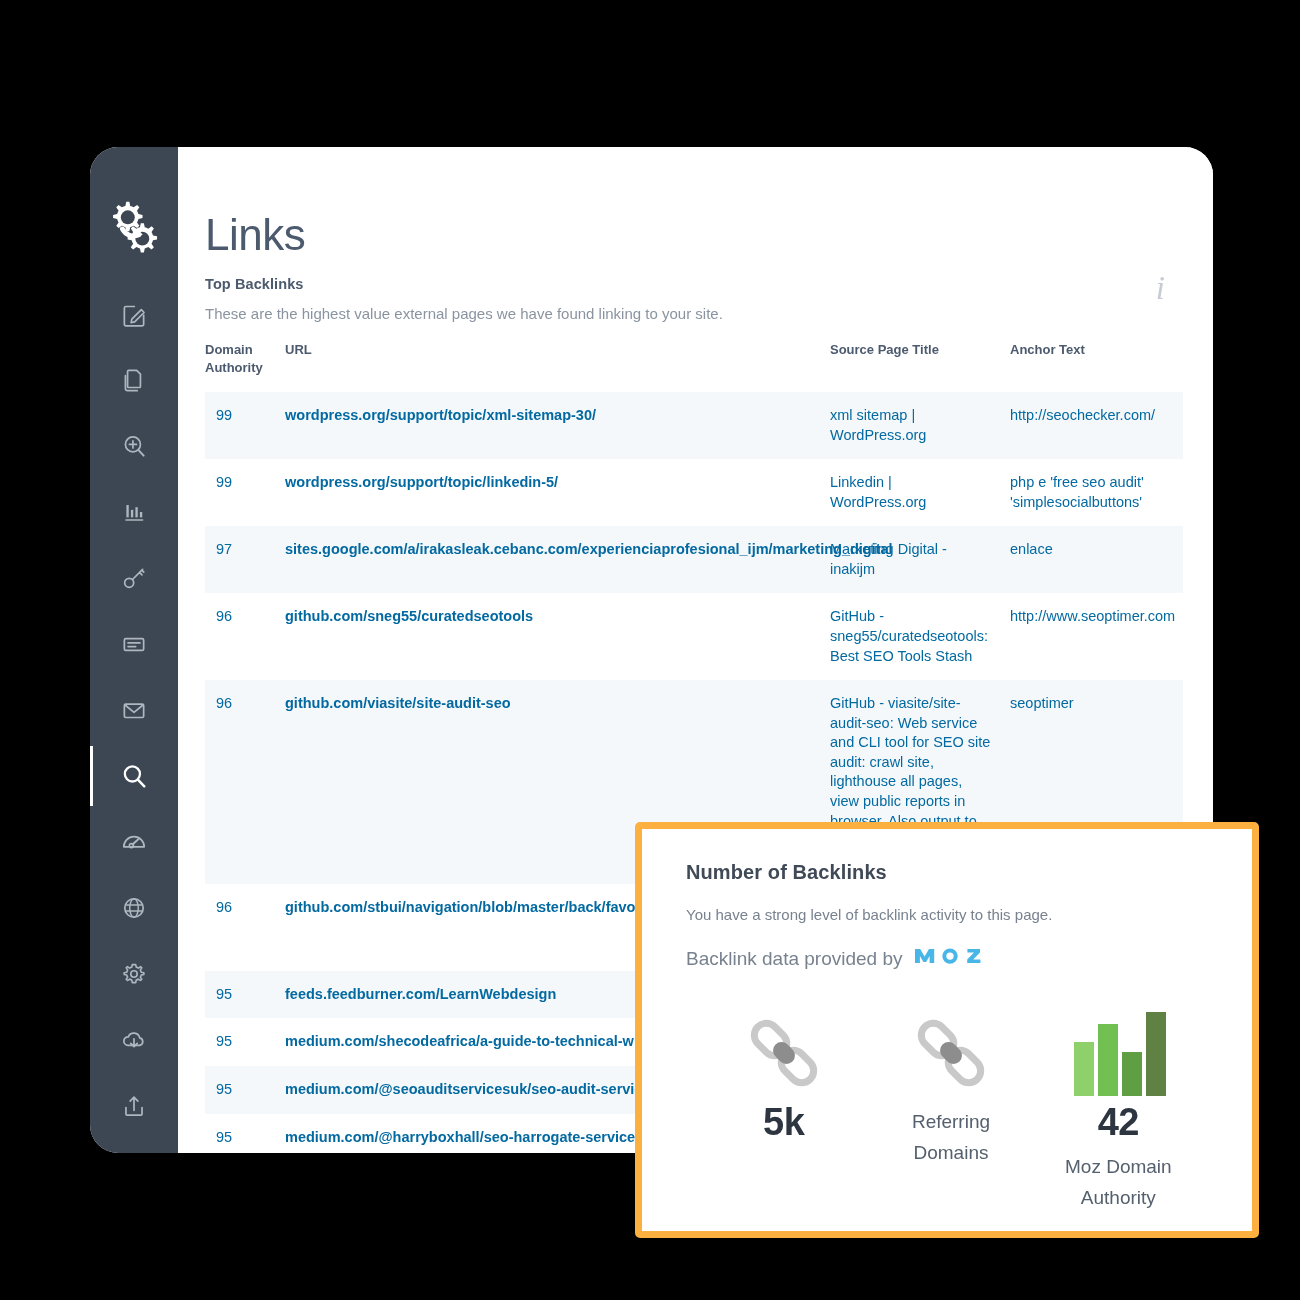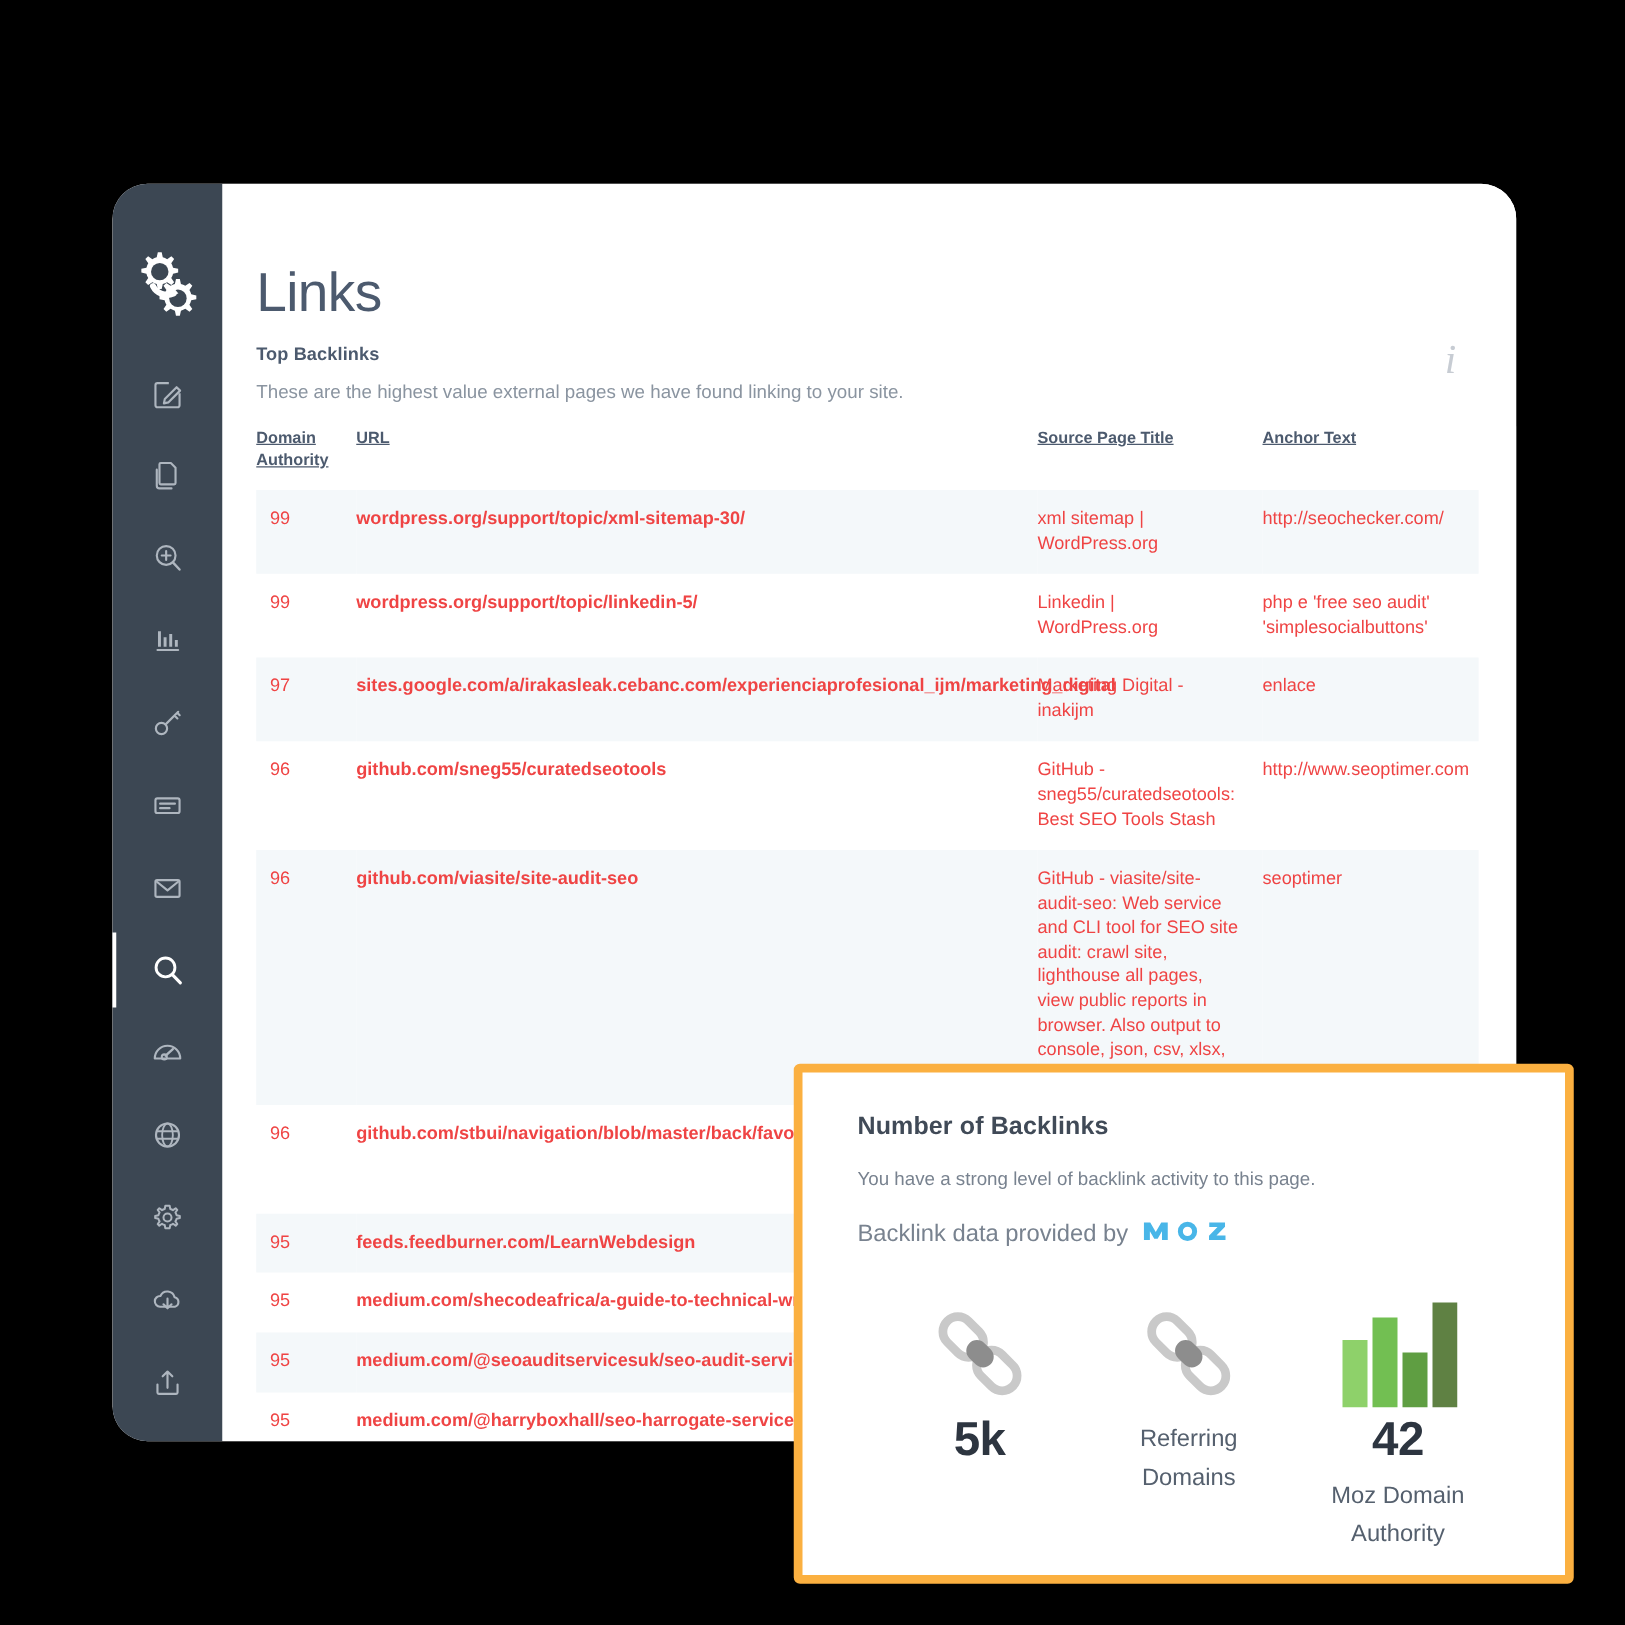--- a/index.html
+++ b/index.html
@@ -133,25 +133,24 @@
     table-layout: fixed;
   }
   #backlinks-table th {
     text-align: left;
     font-size: 13px;
     font-weight: bold;
     color: #4c5a6e;
     padding: 0 0 16px 0;
     vertical-align: top;
     line-height: 1.35;
-    text-decoration: underline;
   }
   #backlinks-table td {
     font-size: 14.5px;
-    color: #ef4444;
+    color: #0369a1;
     padding: 14px 0 14px 0;
     vertical-align: top;
     line-height: 1.35;
     white-space: nowrap;
     overflow: visible;
   }
   #backlinks-table tr.alt td { background: #f4f8fa; }
   #backlinks-table th.c-da  { width: 80px; }
   #backlinks-table th.c-url { width: 545px; }
   #backlinks-table th.c-spt { width: 180px; }
@@ -441,21 +440,21 @@
               <td class="c-anc"></td>
             </tr>
           </tbody>
       </table>
 
       <div id="table-right-cover"></div>
 
     </main>
   </div>
 
-  <section id="backlinks-card" style="border-color: rgb(251, 176, 64); margin-top: 29px;">
+  <section id="backlinks-card" style="border-color: rgb(251, 176, 64);">
     <div id="card-title">Number of Backlinks</div>
     <div id="card-desc">You have a strong level of backlink activity to this page.</div>
 
     <div id="card-provider">
       <span>Backlink data provided by</span>
       <span id="moz-logo" title="MOZ">
         <svg width="74" height="24" viewBox="0 0 74 24">
           <g fill="#49b6e8">
             <path d="M0 19 V5 h5.2 l4.4 7.6 L14 5 h5.2 v14 h-4.6 v-7 l-3.5 5.9 H8.4 L4.9 12 v7 z"></path>
             <path d="M52.2 19 V15.6 L59 8.6 H52.4 V5 H65 v3.4 l-6.8 7 H65.4 V19 z"></path>

